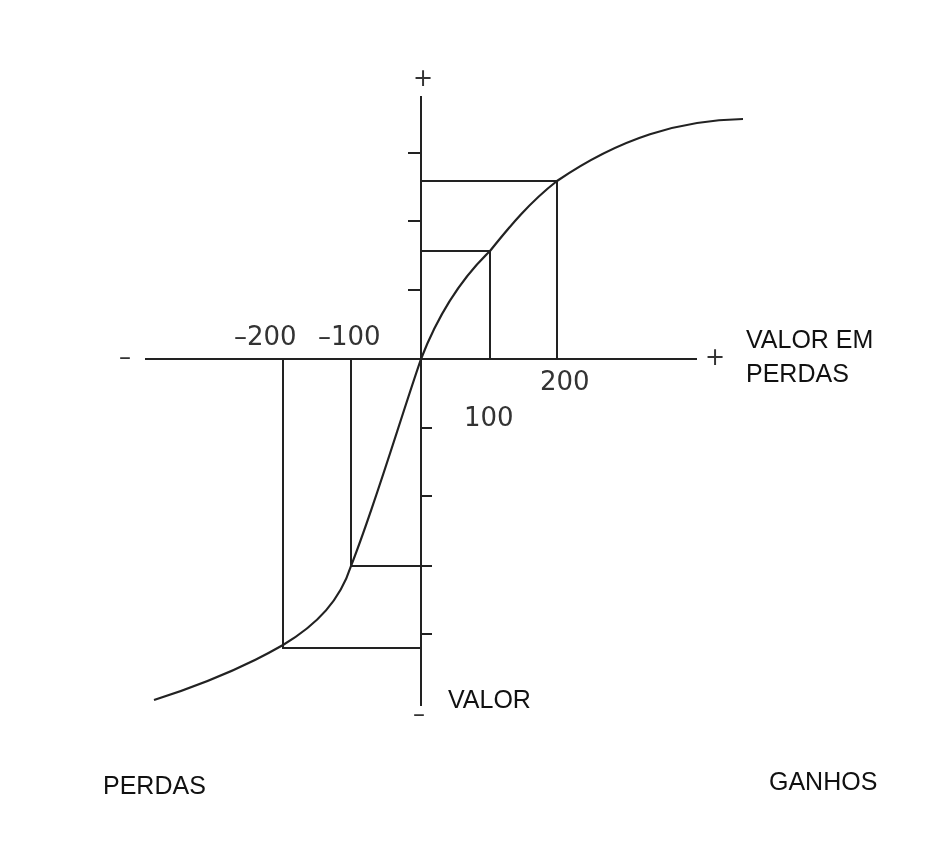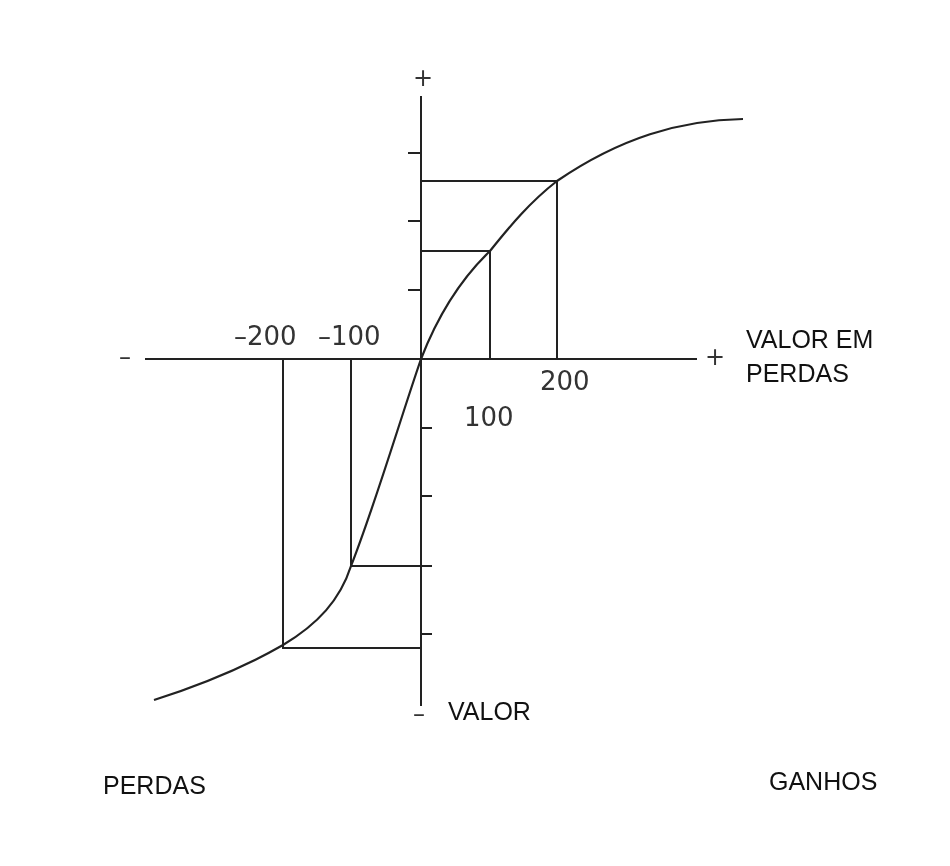--- a/index.html
+++ b/index.html
@@ -48,18 +48,18 @@
 
 <span class="lbl tick-lbl" style="left:234px; top:321px;">–200</span>
 <span class="lbl tick-lbl" style="left:318px; top:321px;">–100</span>
 <span class="lbl tick-lbl" style="left:464px; top:366px;margin-top:36px;">100</span>
 <span class="lbl tick-lbl" style="left:540px; top:366px;">200</span>
 
 <div class="lbl side-lbl" style="left:746px; top:322px;">
   <div>VALOR EM</div>
   <div>PERDAS</div>
 </div>
-<div class="lbl side-lbl" style="left:448px; top:682px;margin-top:12px;">
+<div class="lbl side-lbl" style="left:448px; top:682px;">
   <div>VALOR</div>
 </div>
 
 <span class="lbl side-lbl" style="left:103px; top:768px;">PERDAS</span>
 <span class="lbl side-lbl" style="left:769px; top:764px;">GANHOS</span>
 
 </body></html>

